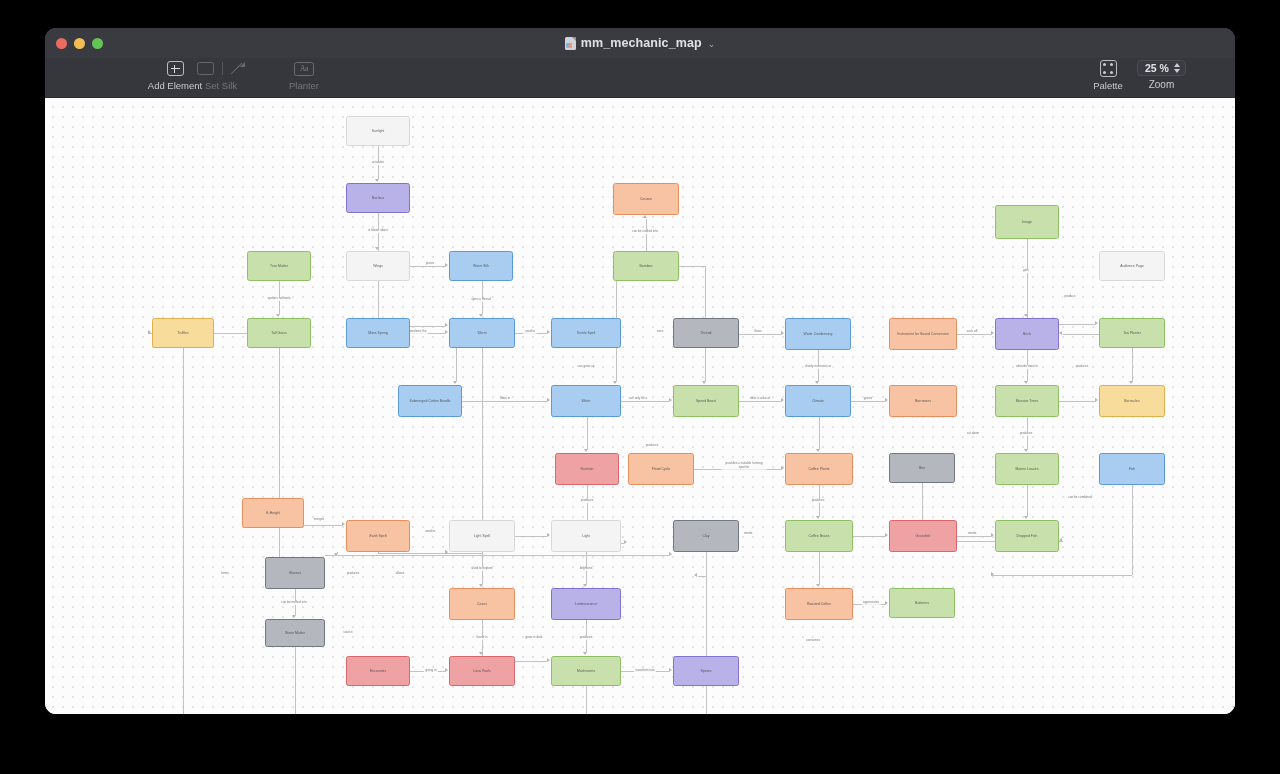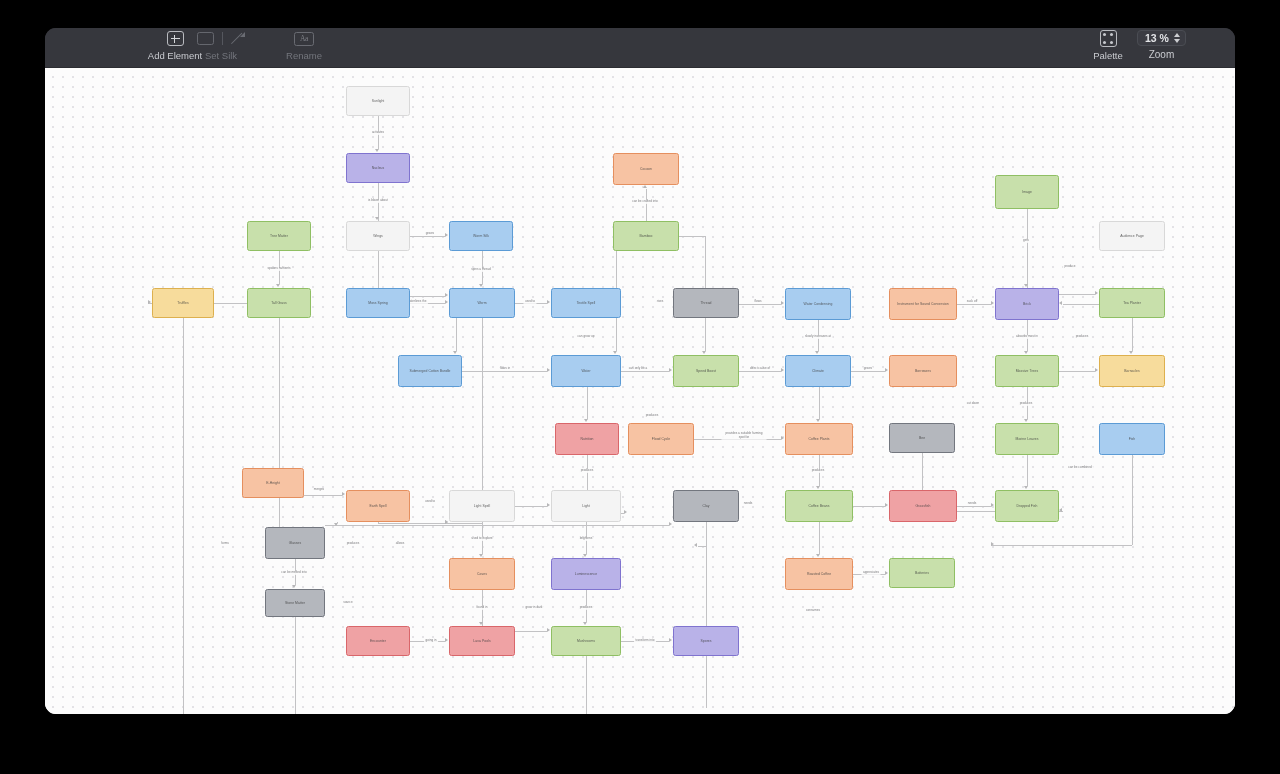--- a/index.html
+++ b/index.html
@@ -325,20 +325,30 @@
   }
   .elabel.wrap { white-space: normal; width: 42px; }
 </style>
 </head>
 <body>
 
 <div id="screen">
 
   <div id="window">
 
+    <div id="titlebar">
+      <div class="traffic close"></div>
+      <div class="traffic min"></div>
+      <div class="traffic max"></div>
+      <div id="doc-title">
+        <span class="doc-icon"></span>
+        <span class="ttl">mm_mechanic_map</span>
+        <span class="chev">⌄</span>
+      </div>
+    </div>
 
     <div id="toolbar">
 
       <div class="tool" style="left:70px;margin-left:28px;">
         <span class="glyph">
             <span class="icn-plus"></span>
           </span>
         <span class="lbl">Add Element</span>
       </div>
 
@@ -348,38 +358,38 @@
           <span class="icn-divider"></span>
           <span class="icn-arrow"></span>
         </span>
         <span class="lbl">Set Silk</span>
       </div>
 
       <div class="tool dim" style="left:259px;text-align:center;">
         <span class="glyph">
             <span class="icn-aa">Aa</span>
           </span>
-        <span class="lbl">Rename</span>
+        <span class="lbl">Planter</span>
       </div>
 
       <div class="tool" style="left:1063px;">
         <span class="glyph">
           <span class="icn-palette">
               <i></i>
               <i></i>
               <i></i>
               <i></i>
             </span>
         </span>
         <span class="lbl">Palette</span>
       </div>
 
       <div id="zoom-group">
         <div id="zoom-field">
-          <span id="zoom-value">13 %</span>
+          <span id="zoom-value">25 %</span>
           <span class="stepper">
             <span class="up"></span>
               <span class="down"></span>
           </span>
         </div>
         <span class="lbl" style="font-size:10px;color:#c9cbd0;">Zoom</span>
       </div>
 
       <div class="tool" style="left:1211px;">
         

